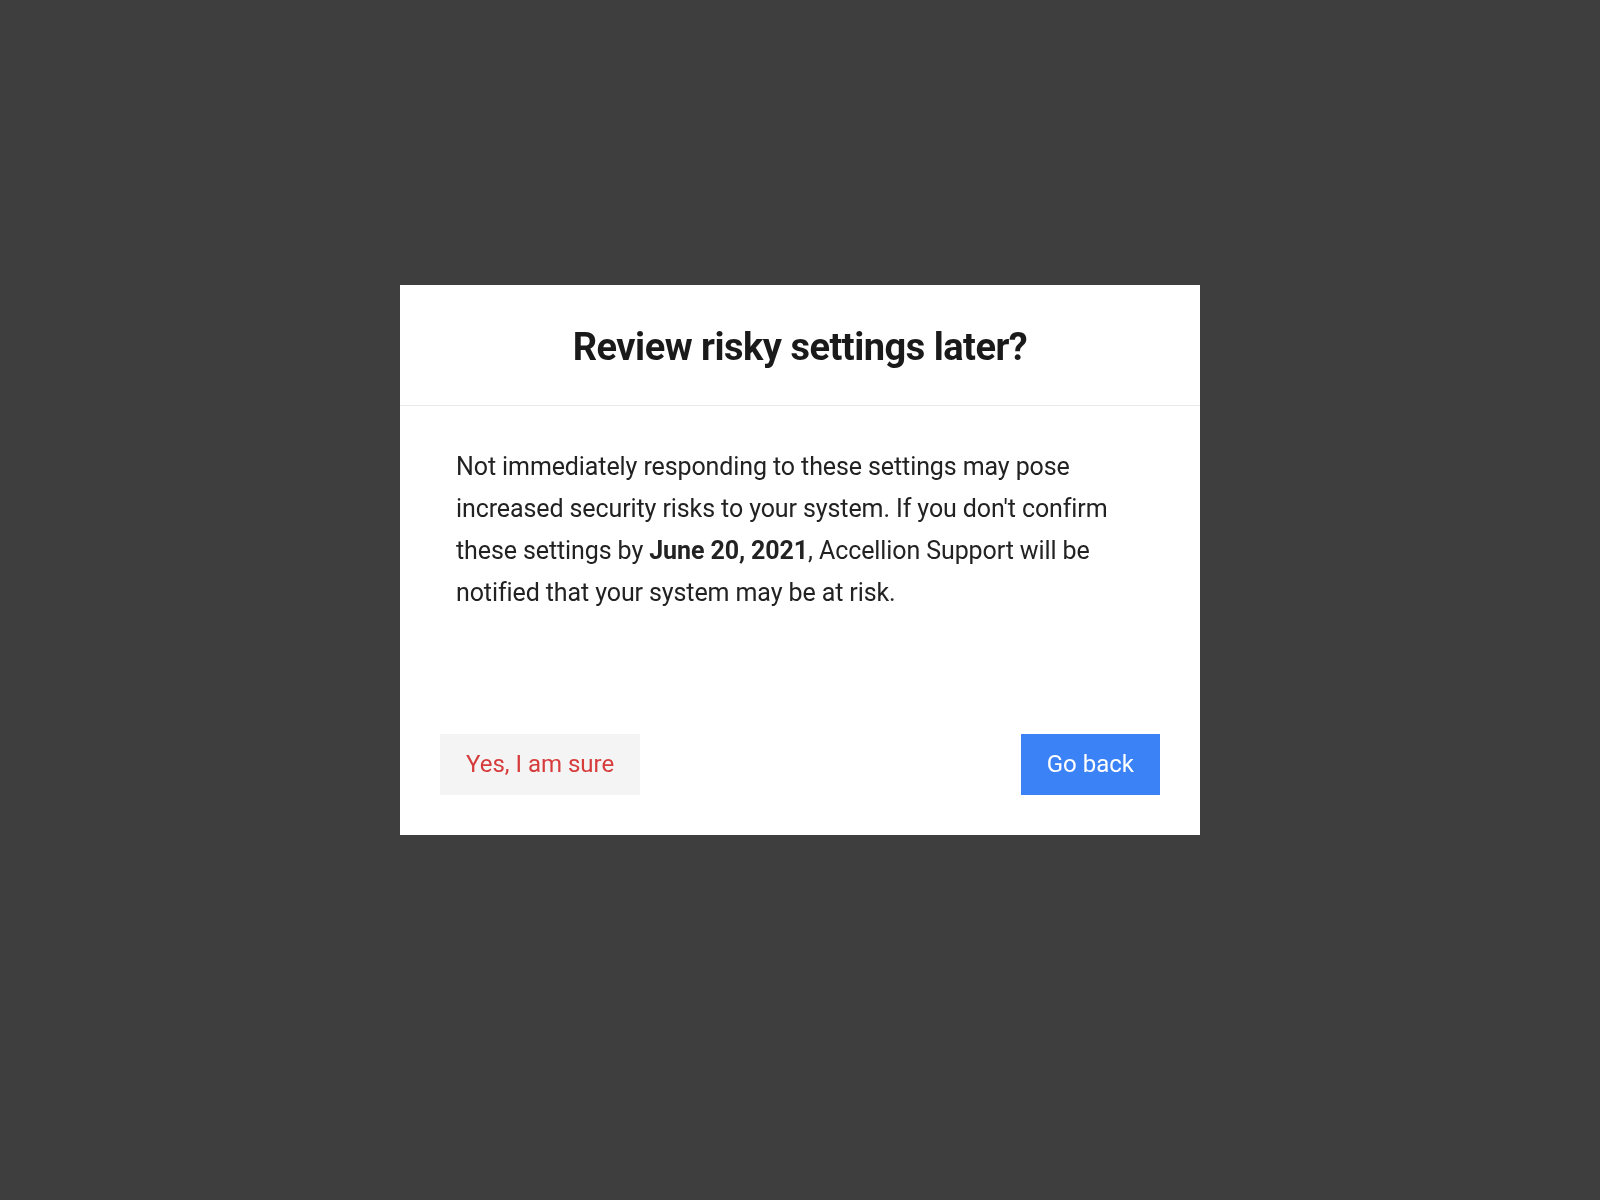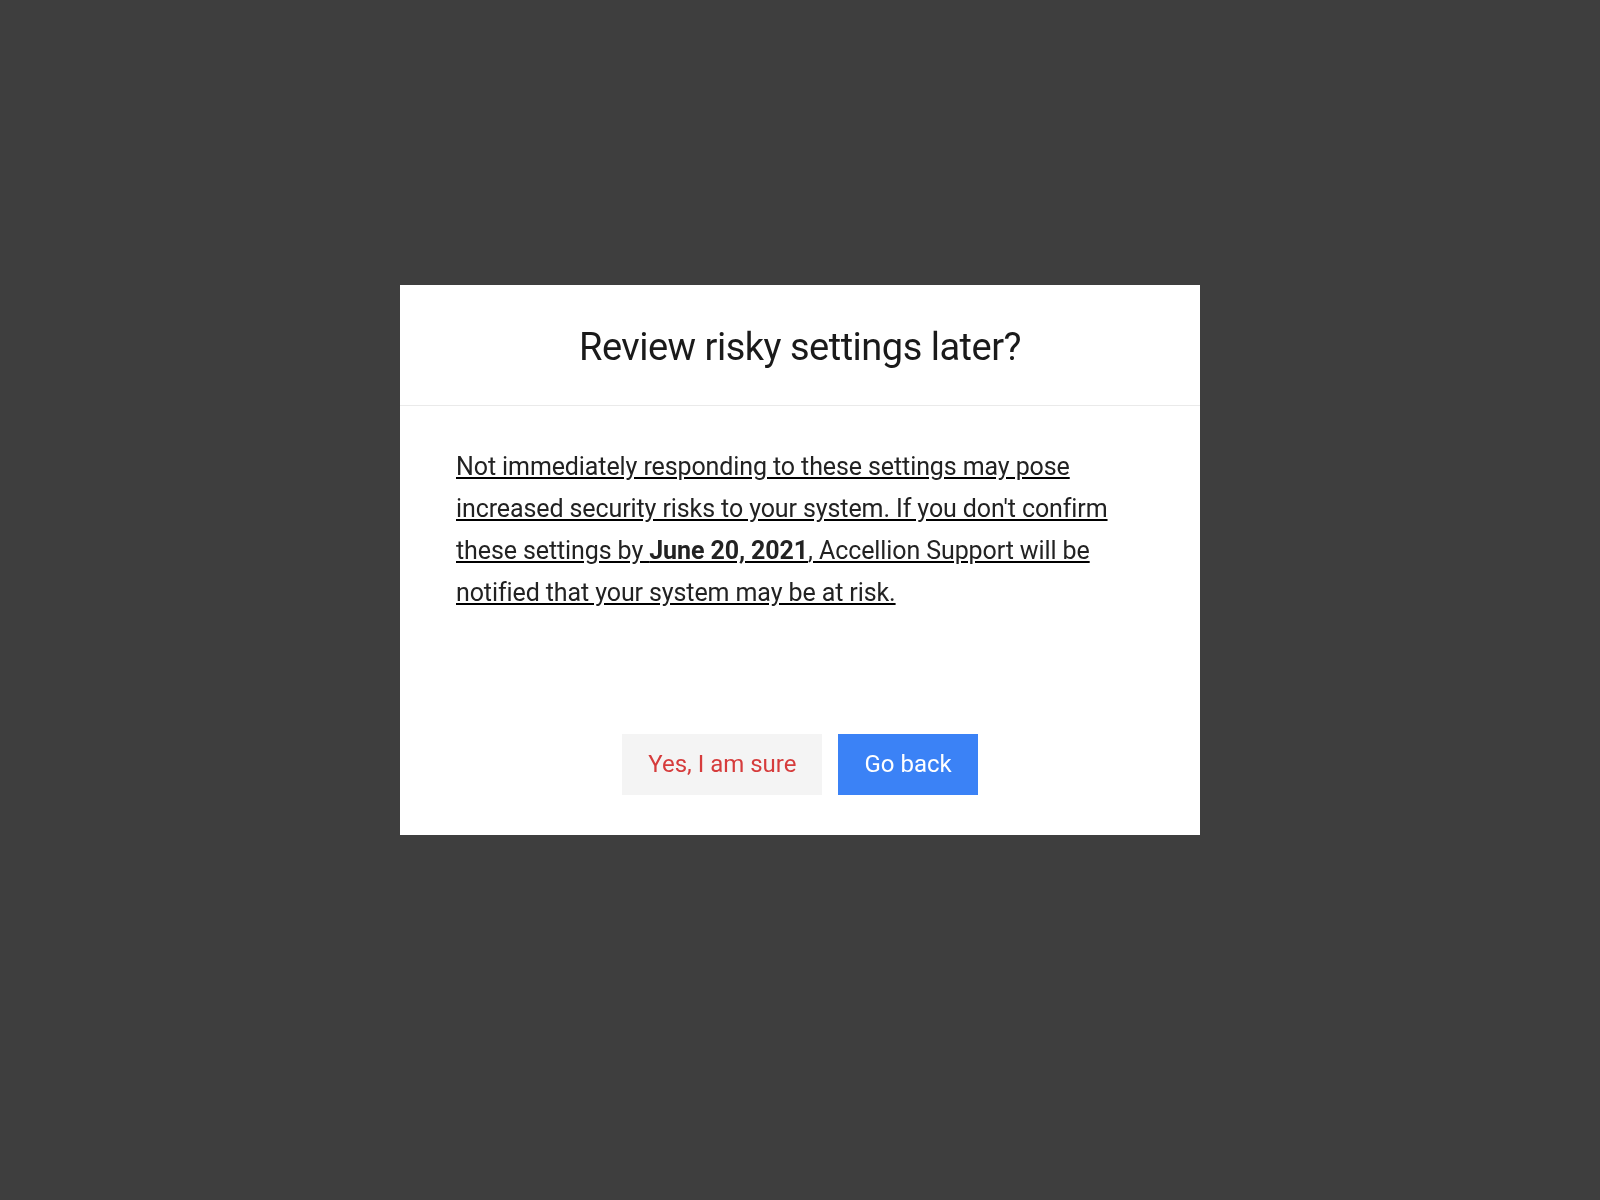--- a/index.html
+++ b/index.html
@@ -26,44 +26,43 @@
     }
 
     .dialog-header {
       padding: 40px 56px 36px 56px;
       text-align: center;
       border-bottom: 1px solid #eaeaea;
     }
 
     .dialog-title {
       font-size: 38px;
-      font-weight: 400;
+      font-weight: 700;
       color: #1a1a1a;
       letter-spacing: -0.5px;
     }
 
     .dialog-body {
       padding: 40px 56px 10px 56px;
-      text-decoration: underline;
     }
 
     .dialog-message {
       font-size: 25px;
       line-height: 1.68;
       color: #222222;
       letter-spacing: -0.1px;
     }
 
     .dialog-message .bold {
       font-weight: 700;
     }
 
     .dialog-footer {
       display: flex;
-      justify-content: center;
+      justify-content: space-between;
       gap: 16px;
       padding: 110px 40px 40px 40px;
     }
 
     .btn {
       padding: 14px 26px;
       font-size: 24px;
       font-weight: 400;
       border: none;
       cursor: pointer;

